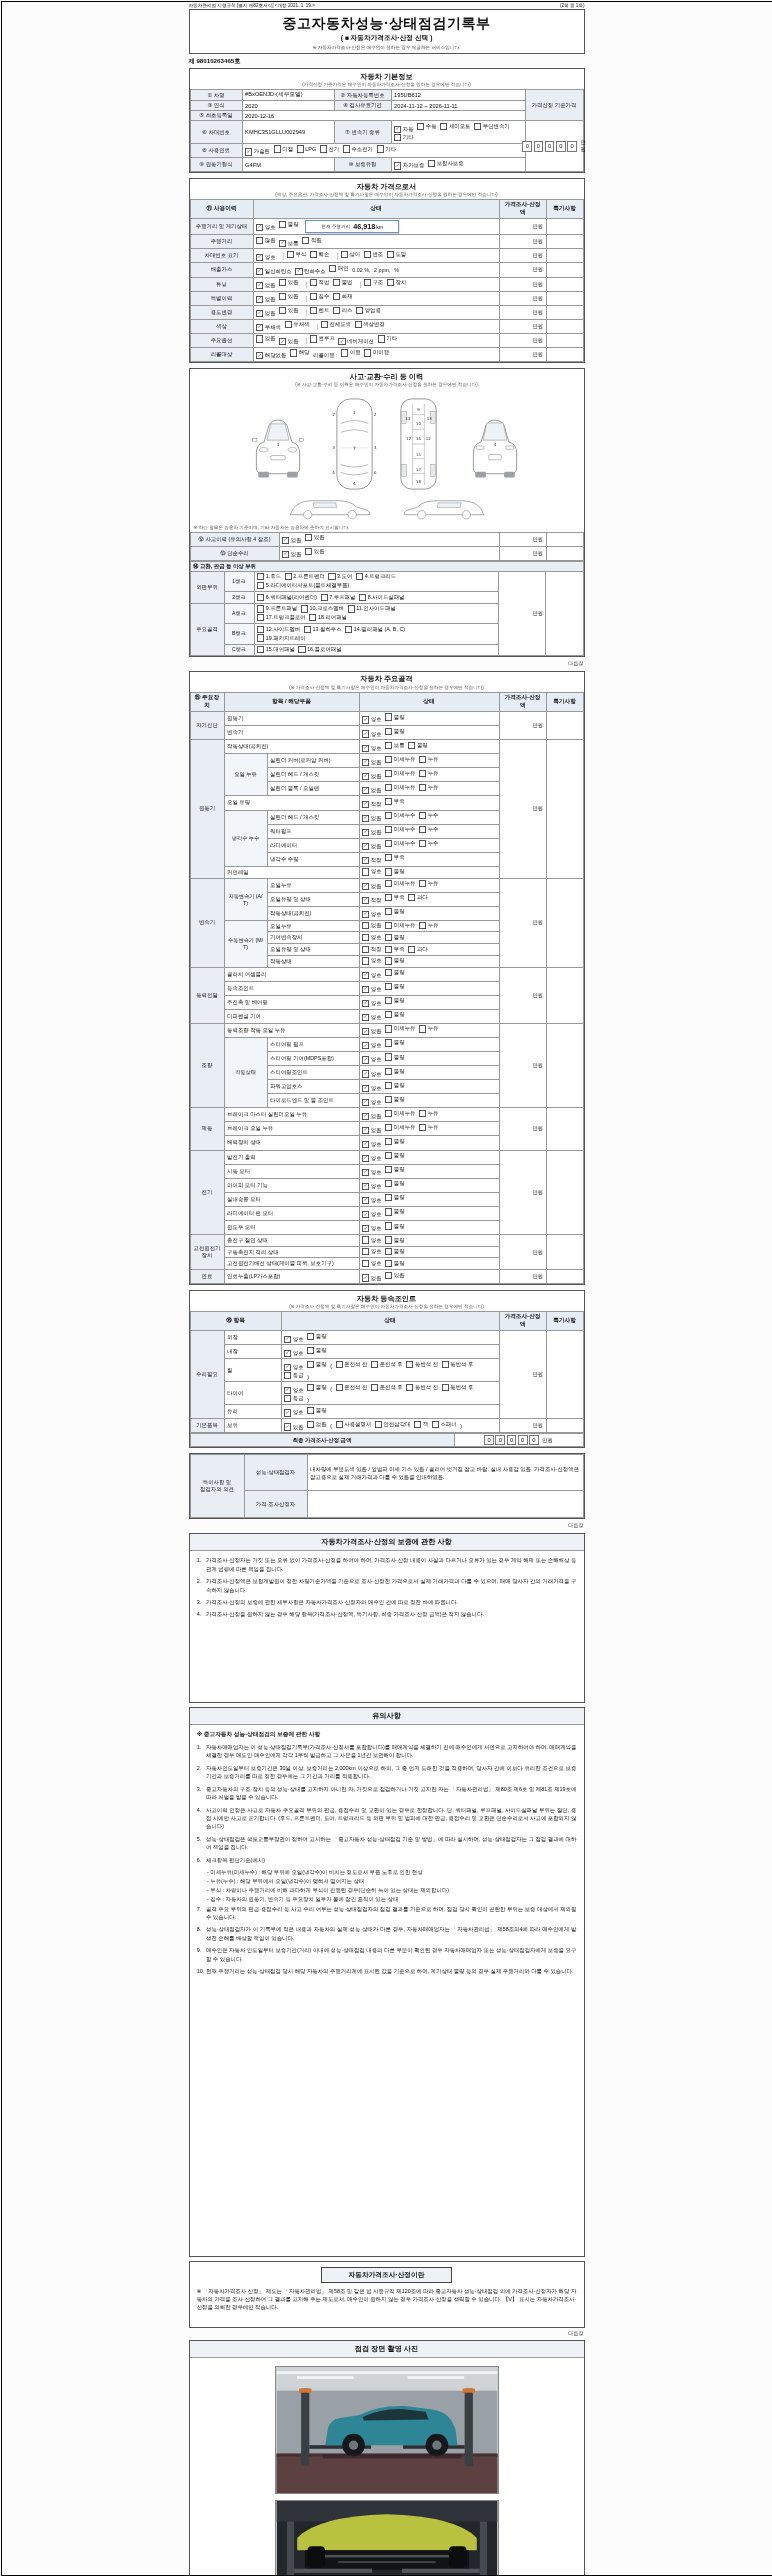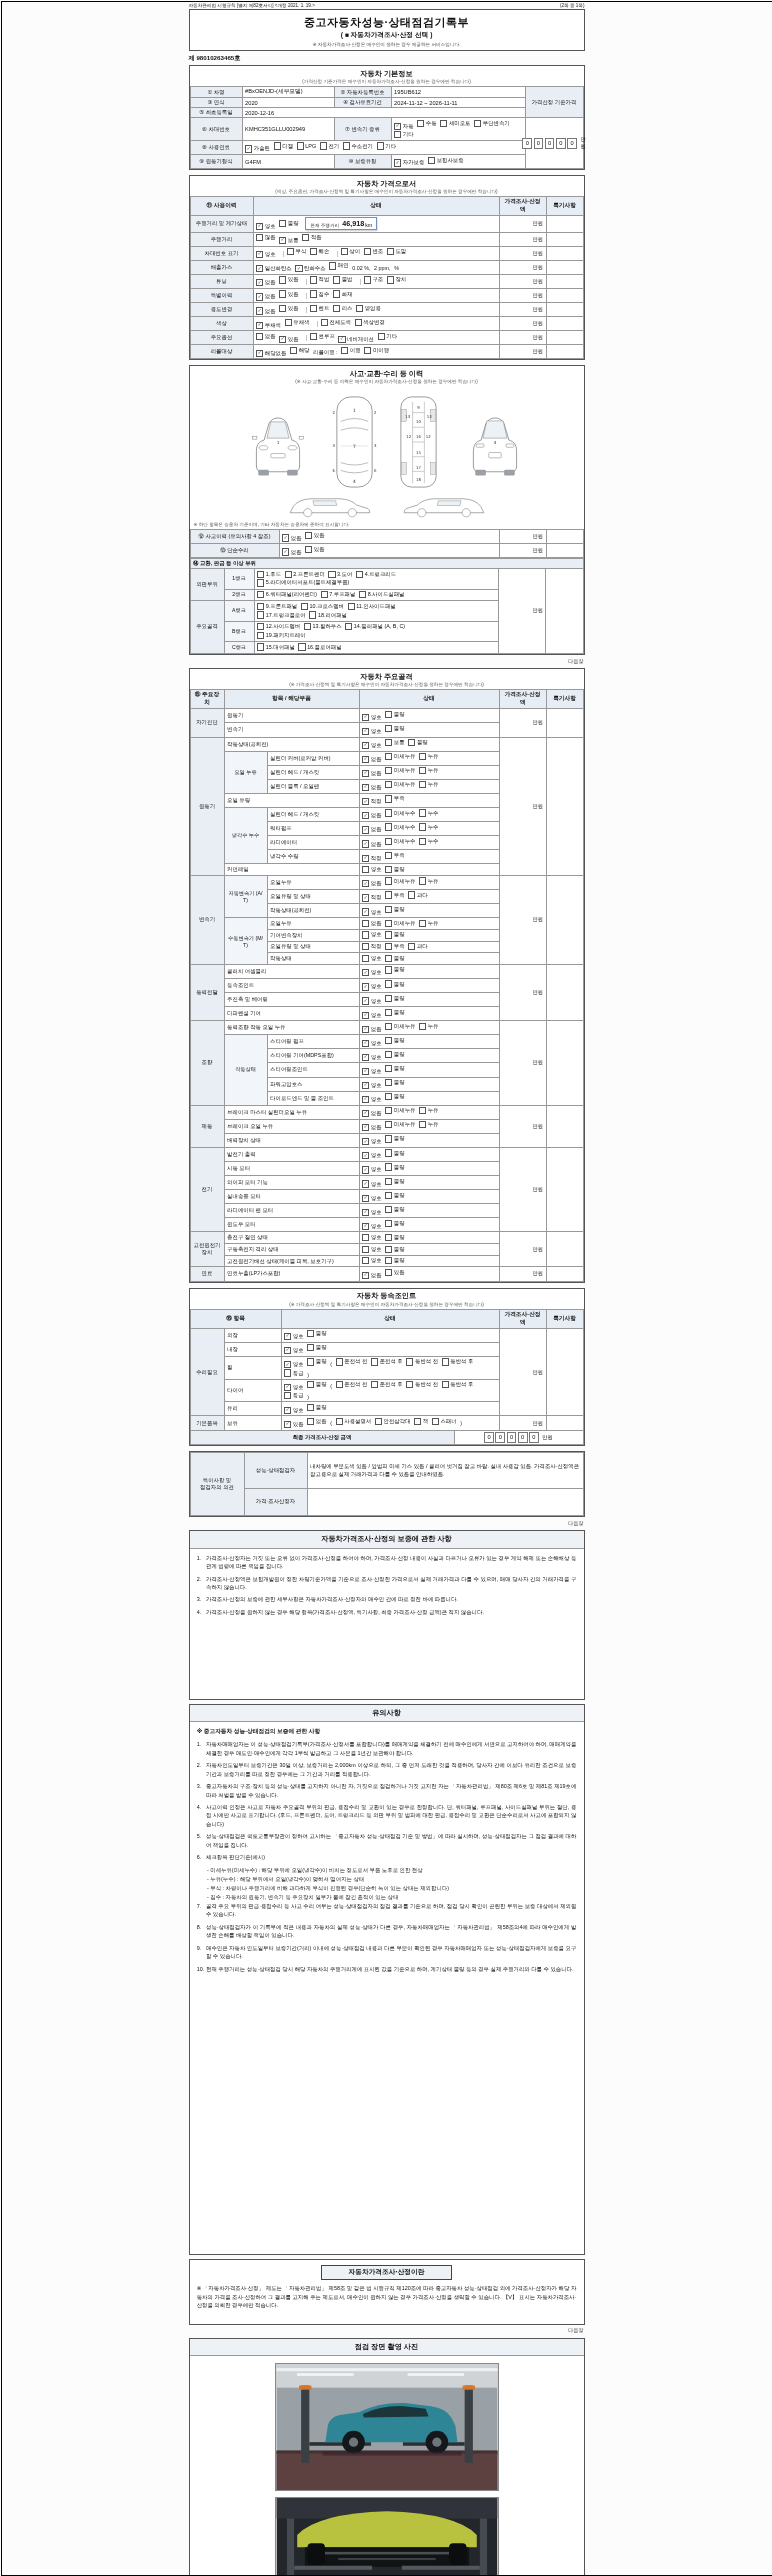--- a/index.html
+++ b/index.html
@@ -1,21 +1,21 @@
 <!DOCTYPE html>
 <html style="font-size:8.2px"><head>
 <meta charset="utf-8">
 <style>
 html,body{margin:0;padding:0}
 body{width:773px;height:2576px;background:#fcfcfc;font-family:"Liberation Sans","DejaVu Sans",sans-serif;color:#111;position:relative;overflow:hidden}
 #frame{position:absolute;left:0.5px;top:0.5px;right:0.5px;bottom:0.5px;border:1px solid #000;pointer-events:none}
 .doc{width:396px;margin:0 auto;padding-top:2.6px;display:flex;flex-direction:column;height:2571px}
 .topline{display:flex;justify-content:space-between;font-size:4.6px;color:#222;margin-bottom:1.5px}
 .hdrbox{border:0.8px solid #555;text-align:center;padding:4.6px 0 3.6px;background:#fff}
-.title{font-size:11px;font-weight:bold;letter-spacing:0.5px}
+.title{font-size:14px;font-weight:bold;letter-spacing:0.5px}
 .subtitle{font-size:6.7px;font-weight:bold;margin-top:1.5px}
 .hnote{font-size:4.6px;color:#444;margin-top:1.5px}
 .docno{font-size:6.2px;font-weight:bold;margin:2.6px 0 2.1px}
 .sect{border:0.6px solid #555;margin-bottom:5px;background:#fff}
 .sect-title{text-align:center;font-weight:bold;font-size:7.2px;padding:2.6px 0 0.5px}
 .sect-sub{text-align:center;font-size:4.6px;color:#555;padding-bottom:2.1px}
 table{width:100%;border-collapse:collapse;table-layout:fixed}
 td,th{border:0.5px solid #999;font-size:5.7px;padding:1px 2.6px;vertical-align:middle;word-break:break-all}
 th{background:#e7edf4;font-weight:bold;font-size:5.7px}
 .lab{background:#e9eef5;text-align:center;font-size:5.4px}
@@ -24,21 +24,21 @@
 .note{background:#fff}
 .gcell{background:#e9eef5;text-align:center;font-size:5.4px}
 .subcell{background:#f2f5f9;text-align:center;font-size:5.2px}
 .item{font-size:5.4px;background:#fff}
 .state{background:#fff}
 .cb{display:inline-flex;align-items:center;margin:0.5px 3.6px 0.5px 0;font-size:5.4px;white-space:nowrap}
 .cb .bx{width:5.2px;height:5.2px;border:0.5px solid #555;display:inline-flex;align-items:center;justify-content:center;margin-right:1.5px;background:#fff;font-size:4.6px;line-height:1;flex:none}
 .cb.on .bx::after{content:"✓";font-weight:bold;color:#111}
 .vbar{display:inline-block;width:0.5px;height:6.2px;background:#c2c8ce;margin:0 3.6px;vertical-align:middle}
 .segtxt{font-size:5.4px;margin-right:3.6px;color:#222}
-.odo{display:inline-flex;align-items:flex-end;border:0.5px solid #6a93c8;box-shadow:0.5px 1px 1.5px rgba(0,0,0,.25);background:#fff;padding:1px 4px;margin-left:3.1px}
+.odo{display:inline-flex;align-items:center;border:0.5px solid #6a93c8;box-shadow:0.5px 1px 1.5px rgba(0,0,0,.25);background:#fff;padding:1px 15px;margin-left:3.1px}
 .odo .ol{font-size:4.6px;color:#333;margin-right:3.1px}
 .odo .ov{font-size:7.2px;font-weight:bold}
 .odo .ou{font-size:5.2px;margin-left:1px}
 .digit{display:inline-block;width:7.7px;height:8.8px;border:0.5px solid #777;margin-right:1.5px;text-align:center;font-size:5.7px;line-height:8.8px;background:#fff}
 .digrow{display:flex;align-items:center;justify-content:center}
 .unit-sm{font-size:5.2px;margin-left:2.1px}
 .diagrams{display:flex;justify-content:center;align-items:flex-start;gap:15.5px;padding:5.2px 0 0}
 .sides{display:flex;justify-content:center;gap:26px;padding:2.1px 0 3.1px}
 .acc-note{font-size:4.6px;color:#555;padding:1px 4.1px 2.1px;text-align:left}
 .nextlab{font-size:5.2px;color:#333;text-align:right;margin:-2.1px 1px 3.6px}

